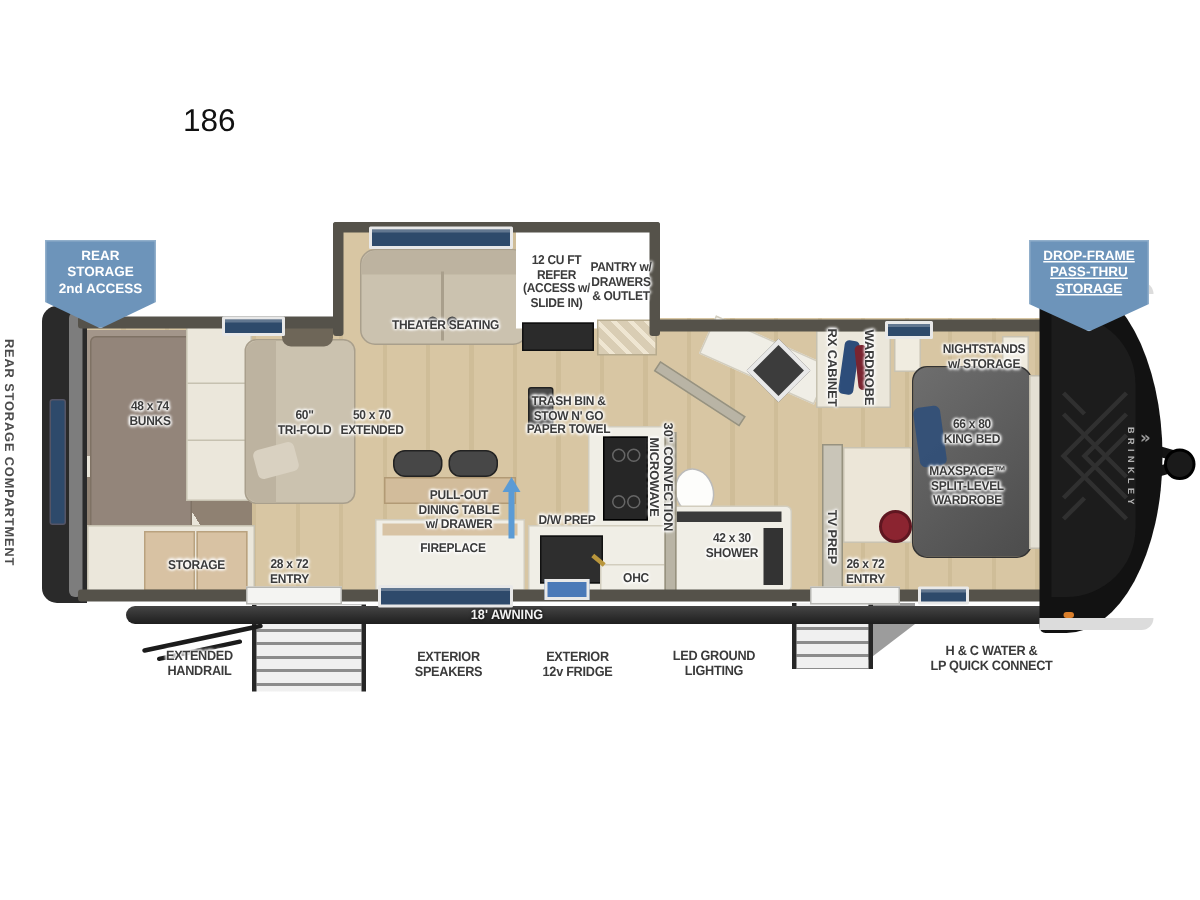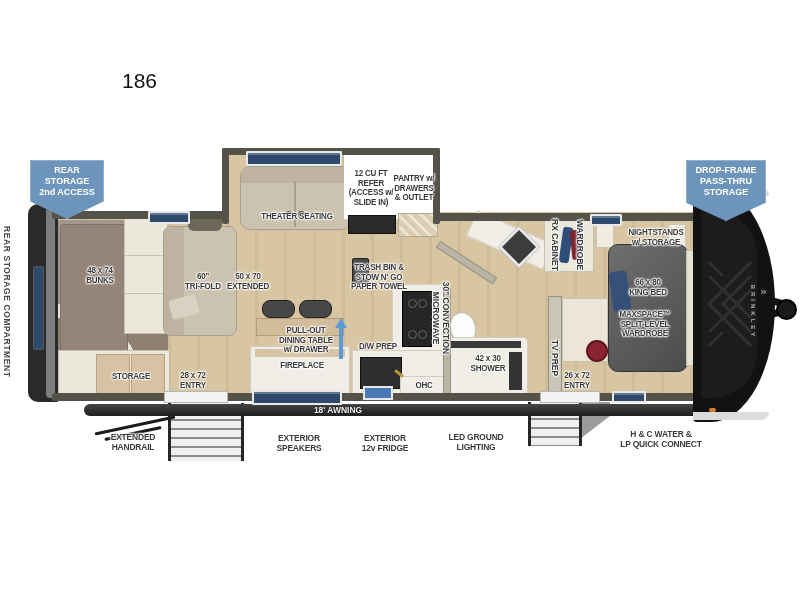--- a/index.html
+++ b/index.html
@@ -191,21 +191,21 @@
   <div class="awning"></div>
   <div class="steps" style="left:168px;top:403px;width:70px;height:58px;"></div>
   <div class="rail" style="left:94px;top:424px;width:82px;height:3px;transform:rotate(-12deg);"></div>
   <div class="rail" style="left:104px;top:432px;width:58px;height:3px;transform:rotate(-12deg);"></div>
   <div class="steps" style="left:528px;top:402px;width:48px;height:44px;"></div>
   <div class="furn" style="left:576px;top:402px;width:34px;height:40px;background:#9c9c9c;clip-path:polygon(0 0,100% 0,100% 35%,0 100%);z-index:2;"></div>
 
   <div class="badge" style="left:30px;top:160px;width:74px;height:54px;">REAR
 STORAGE
 2nd ACCESS</div>
-  <div class="badge" style="left:686px;top:160px;width:80px;height:56px;">DROP-FRAME
+  <div class="badge" style="left:686px;top:160px;width:80px;height:56px;text-decoration:underline;">DROP-FRAME
 PASS-THRU
 STORAGE</div>
 
   <div class="side-label">REAR STORAGE COMPARTMENT</div>
 
   <div class="lbl" style="--x:100px;--y:276px;">48 x 74
 BUNKS</div>
   <div class="lbl" style="--x:131px;--y:377px;">STORAGE</div>
   <div class="lbl" style="--x:193px;--y:381px;">28 x 72
 ENTRY</div>

